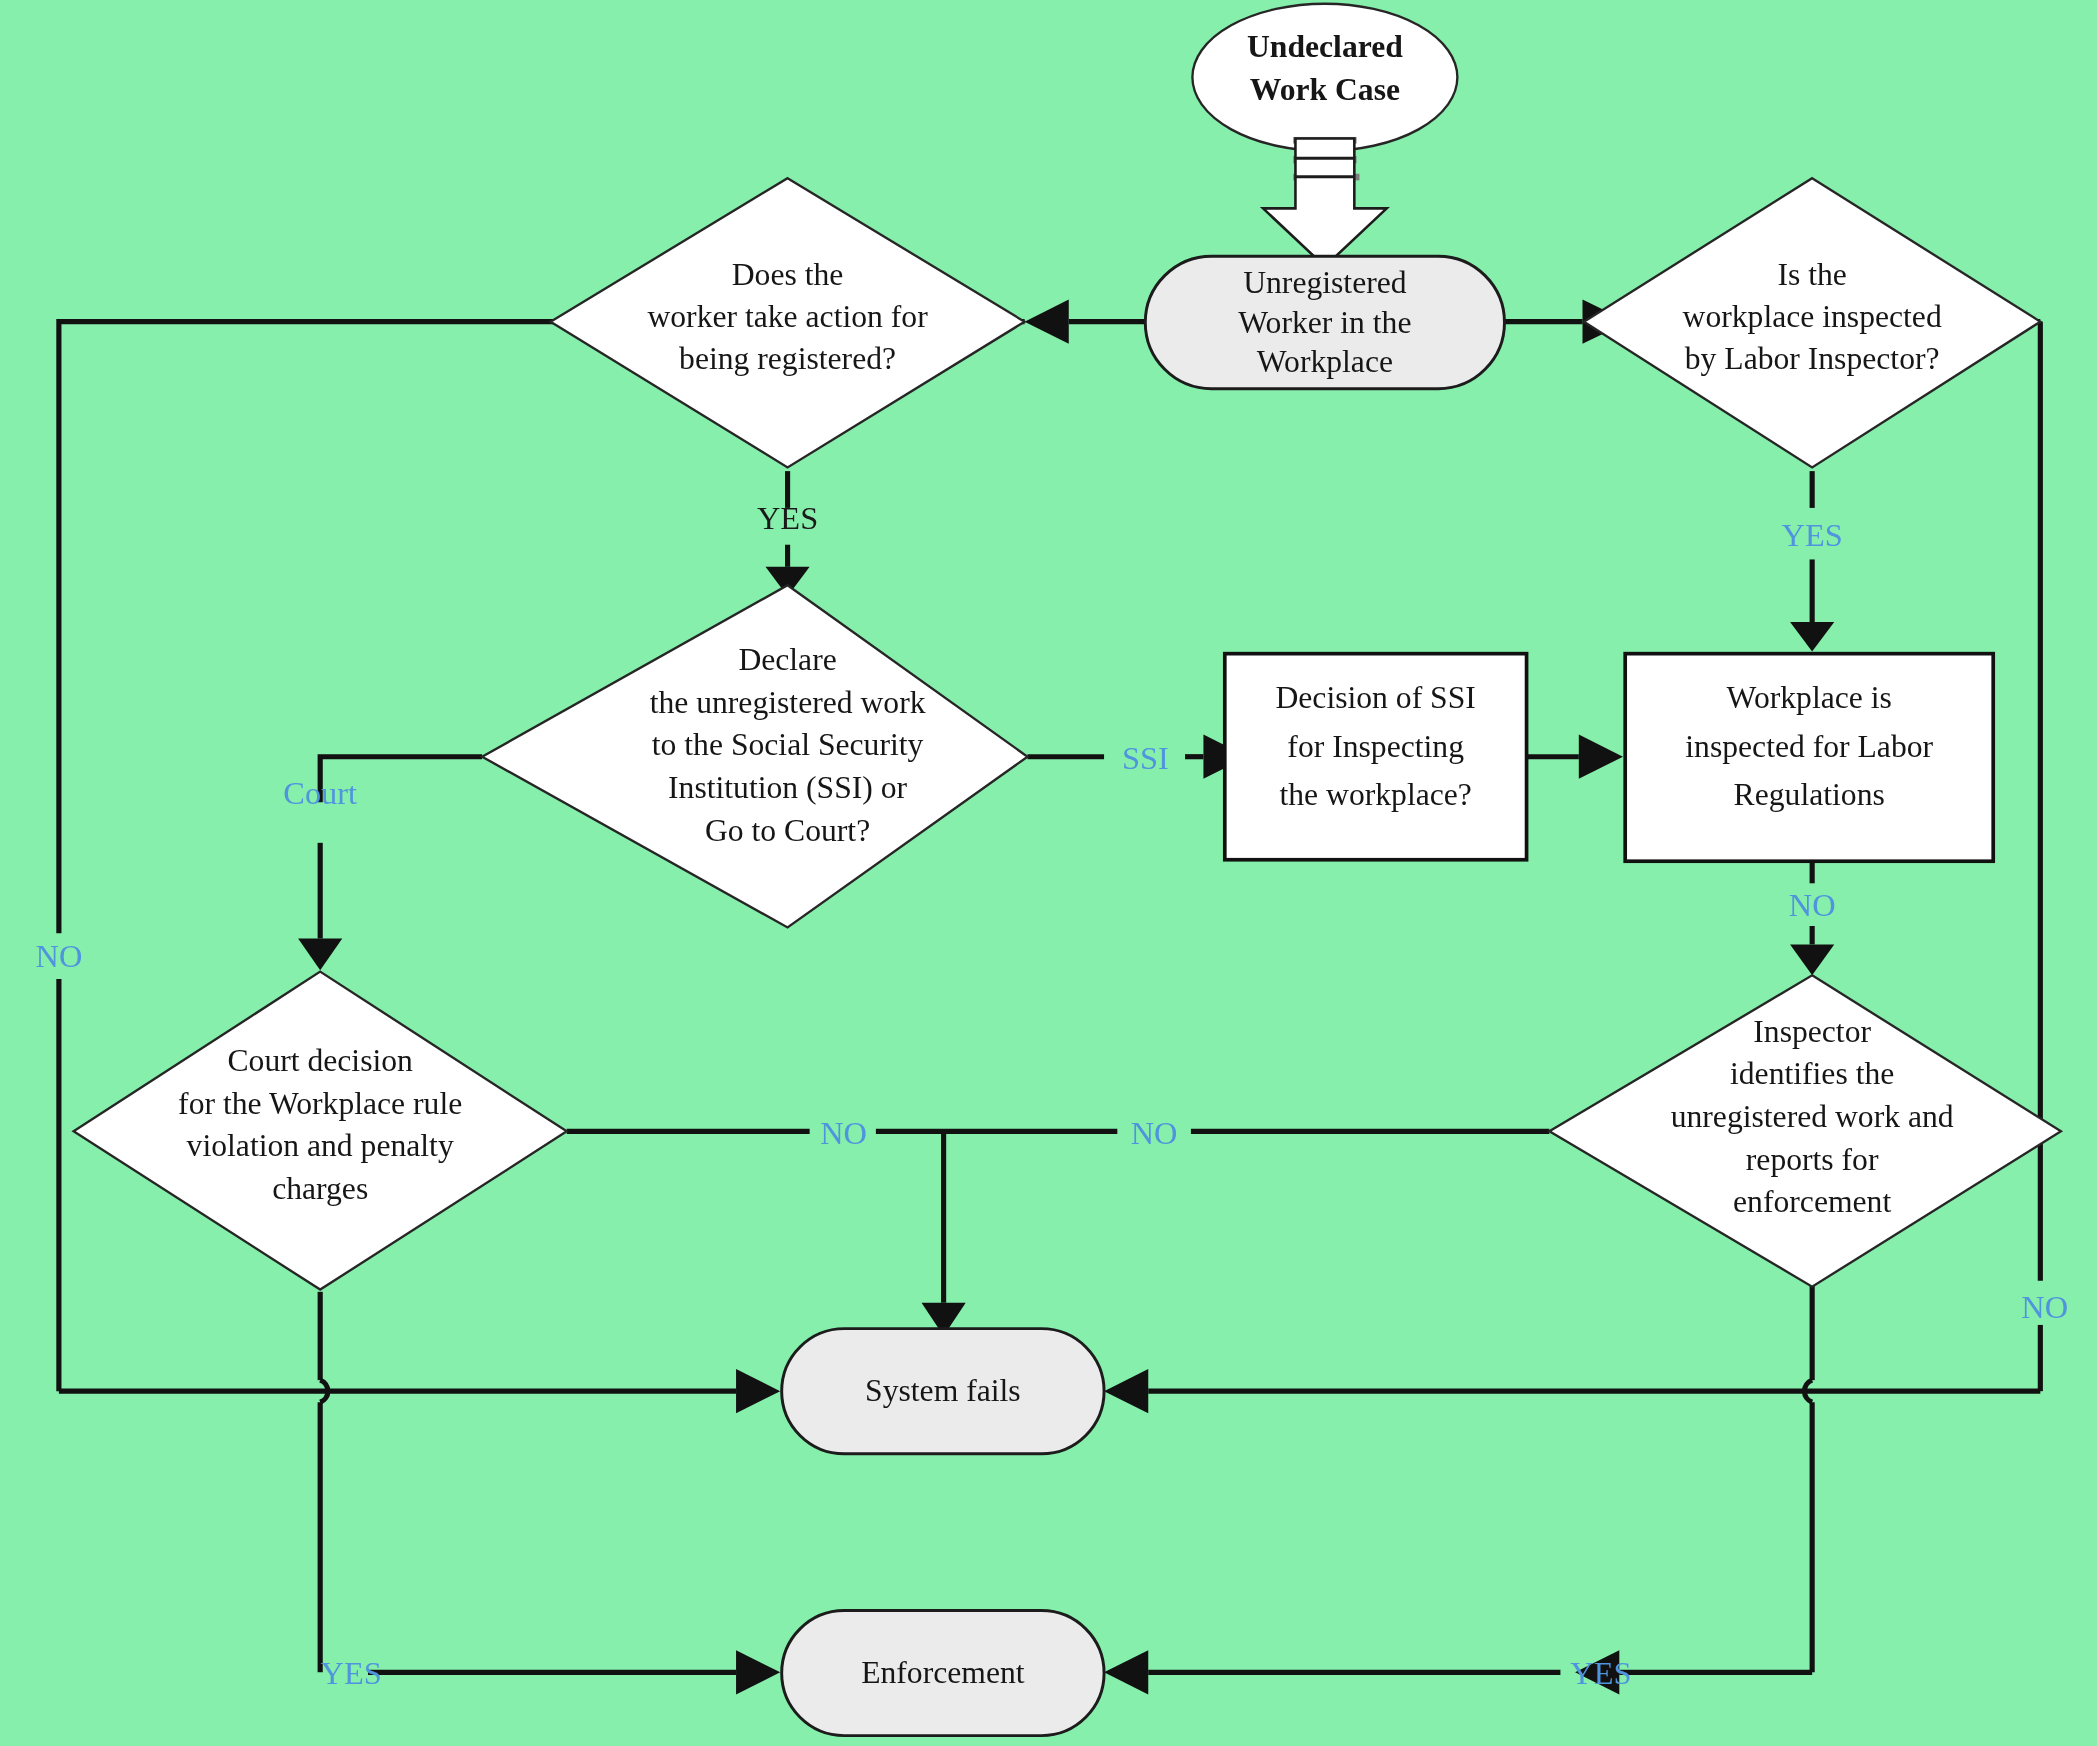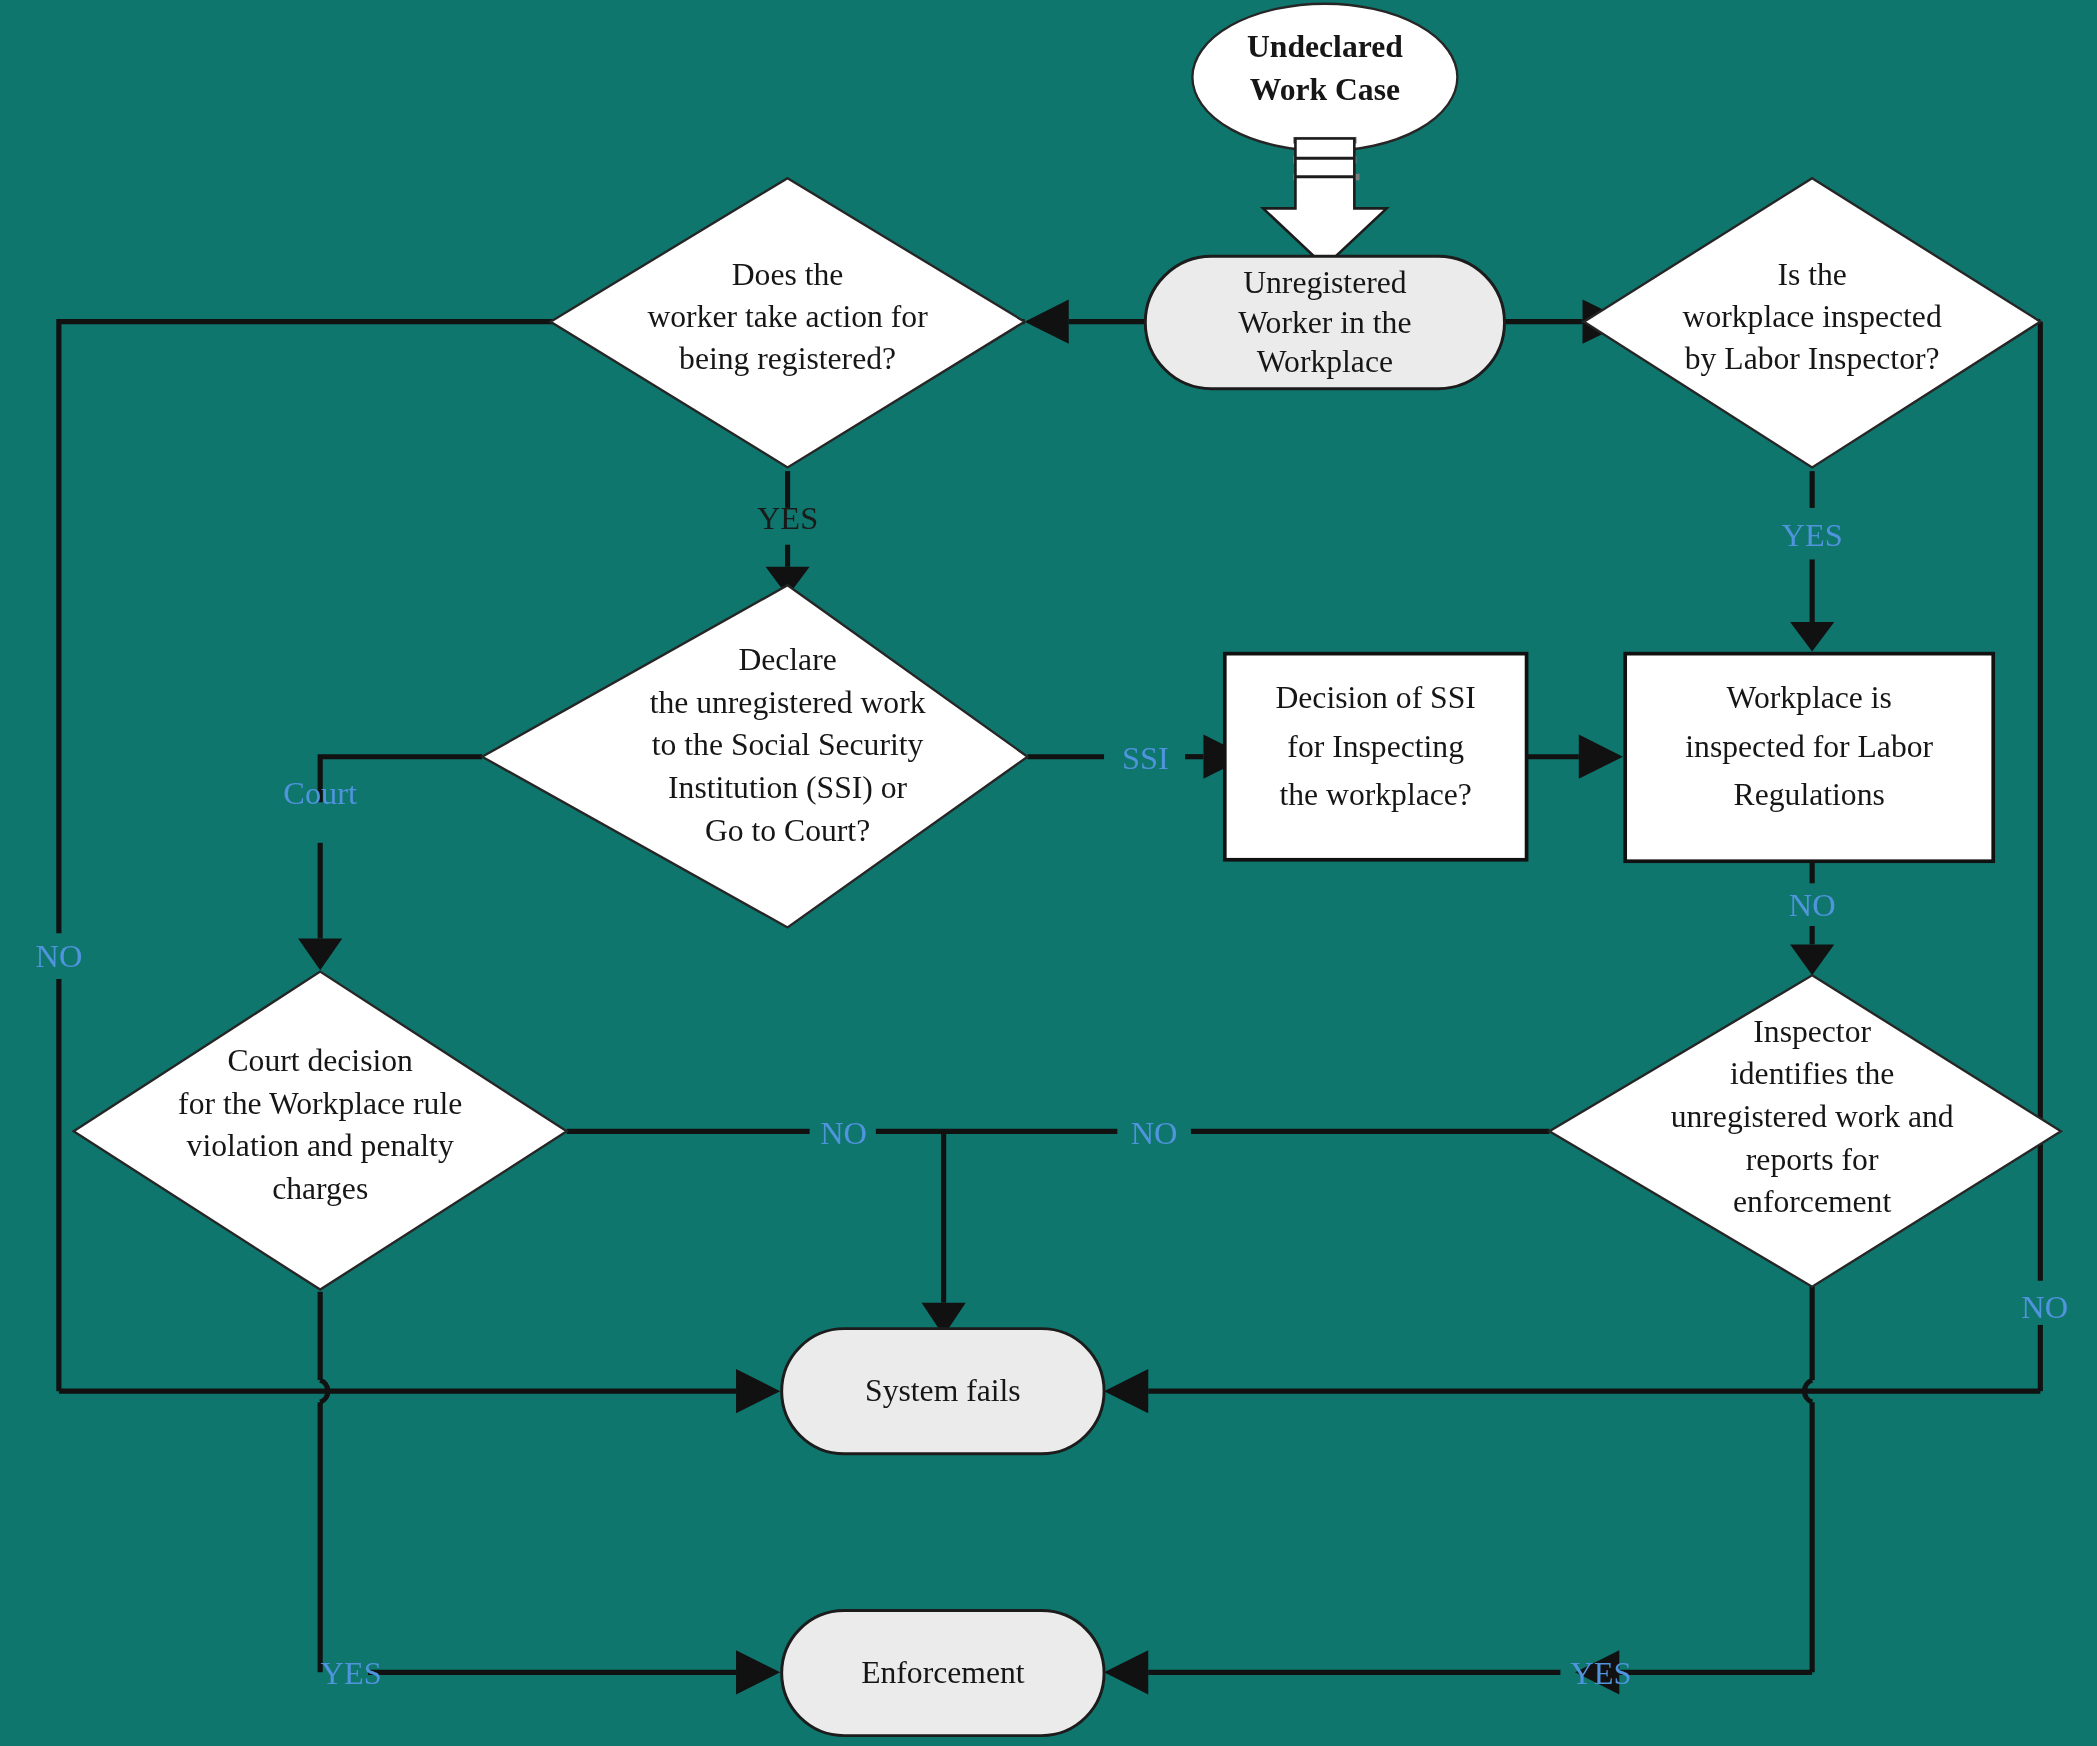--- a/index.html
+++ b/index.html
@@ -8,21 +8,21 @@
     padding: 0;
     background: #ffffff;
   }
   body {
     font-family: "Liberation Serif", "DejaVu Serif", serif;
   }
   #canvas-wrap {
     position: relative;
     width: 2097px;
     height: 1746px;
-    background: #0f766e;
+    background: #86efac;
     overflow: hidden;
   }
   #flow-svg {
     position: absolute;
     inset: 0;
     width: 2097px;
     height: 1746px;
     display: block;
   }
   .node-text {

